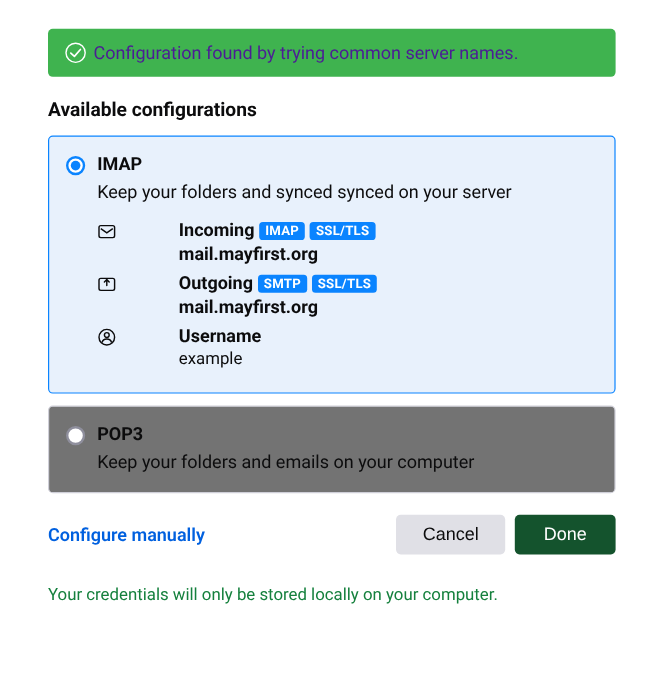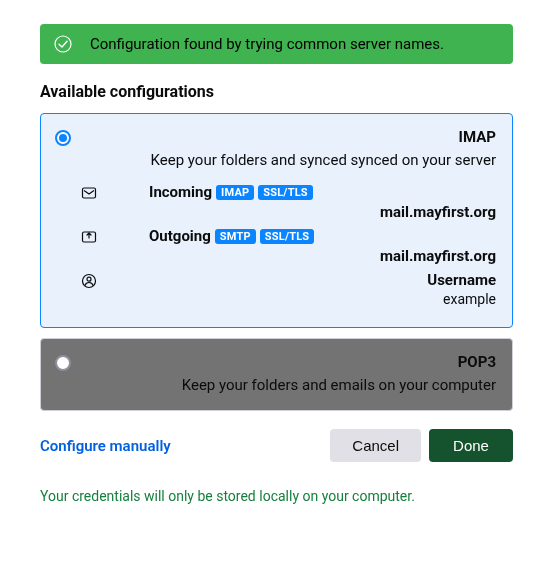--- a/index.html
+++ b/index.html
@@ -7,26 +7,26 @@
     font-family: -apple-system, BlinkMacSystemFont, "Segoe UI", Roboto, Helvetica, Arial, sans-serif;
     width: 553px;
     height: 561px;
     background: #ffffff;
     padding: 24px 40px 20px 40px;
     font-size: 14px;
     color: #0c0c0d;
   }
   .banner {
     background: #3fb34f;
-    color: #000000;
+    color: #4c1d95;
     border-radius: 4px;
     padding: 10px 14px;
     display: flex;
     align-items: center;
-    gap: 18px;
+    gap: 6px;
     margin-bottom: 18px;
   }
   .banner svg { flex: 0 0 auto; }
   .banner-text { font-size: 15px; line-height: 1.35; }
   .section-title {
     font-weight: 700;
     font-size: 16px;
     margin-bottom: 12px;
   }
   .config-option {
@@ -55,21 +55,21 @@
     border-color: #0a84ff;
   }
   .radio.checked::after {
     content: "";
     position: absolute;
     top: 2px; left: 2px;
     width: 8px; height: 8px;
     border-radius: 50%;
     background: #0a84ff;
   }
-  .option-body { flex: 1 1 auto; text-align: right; }
+  .option-body { flex: 1 1 auto; }
   .option-title { font-weight: 700; font-size: 15px; margin-bottom: 4px; }
   .option-desc { font-size: 15px; line-height: 1.4; color: #0c0c0d; margin-bottom: 12px; }
   .detail-row {
     display: flex;
     align-items: flex-start;
     gap: 8px;
     margin-bottom: 6px;
   }
   .detail-icon {
     width: 16px; height: 16px;

